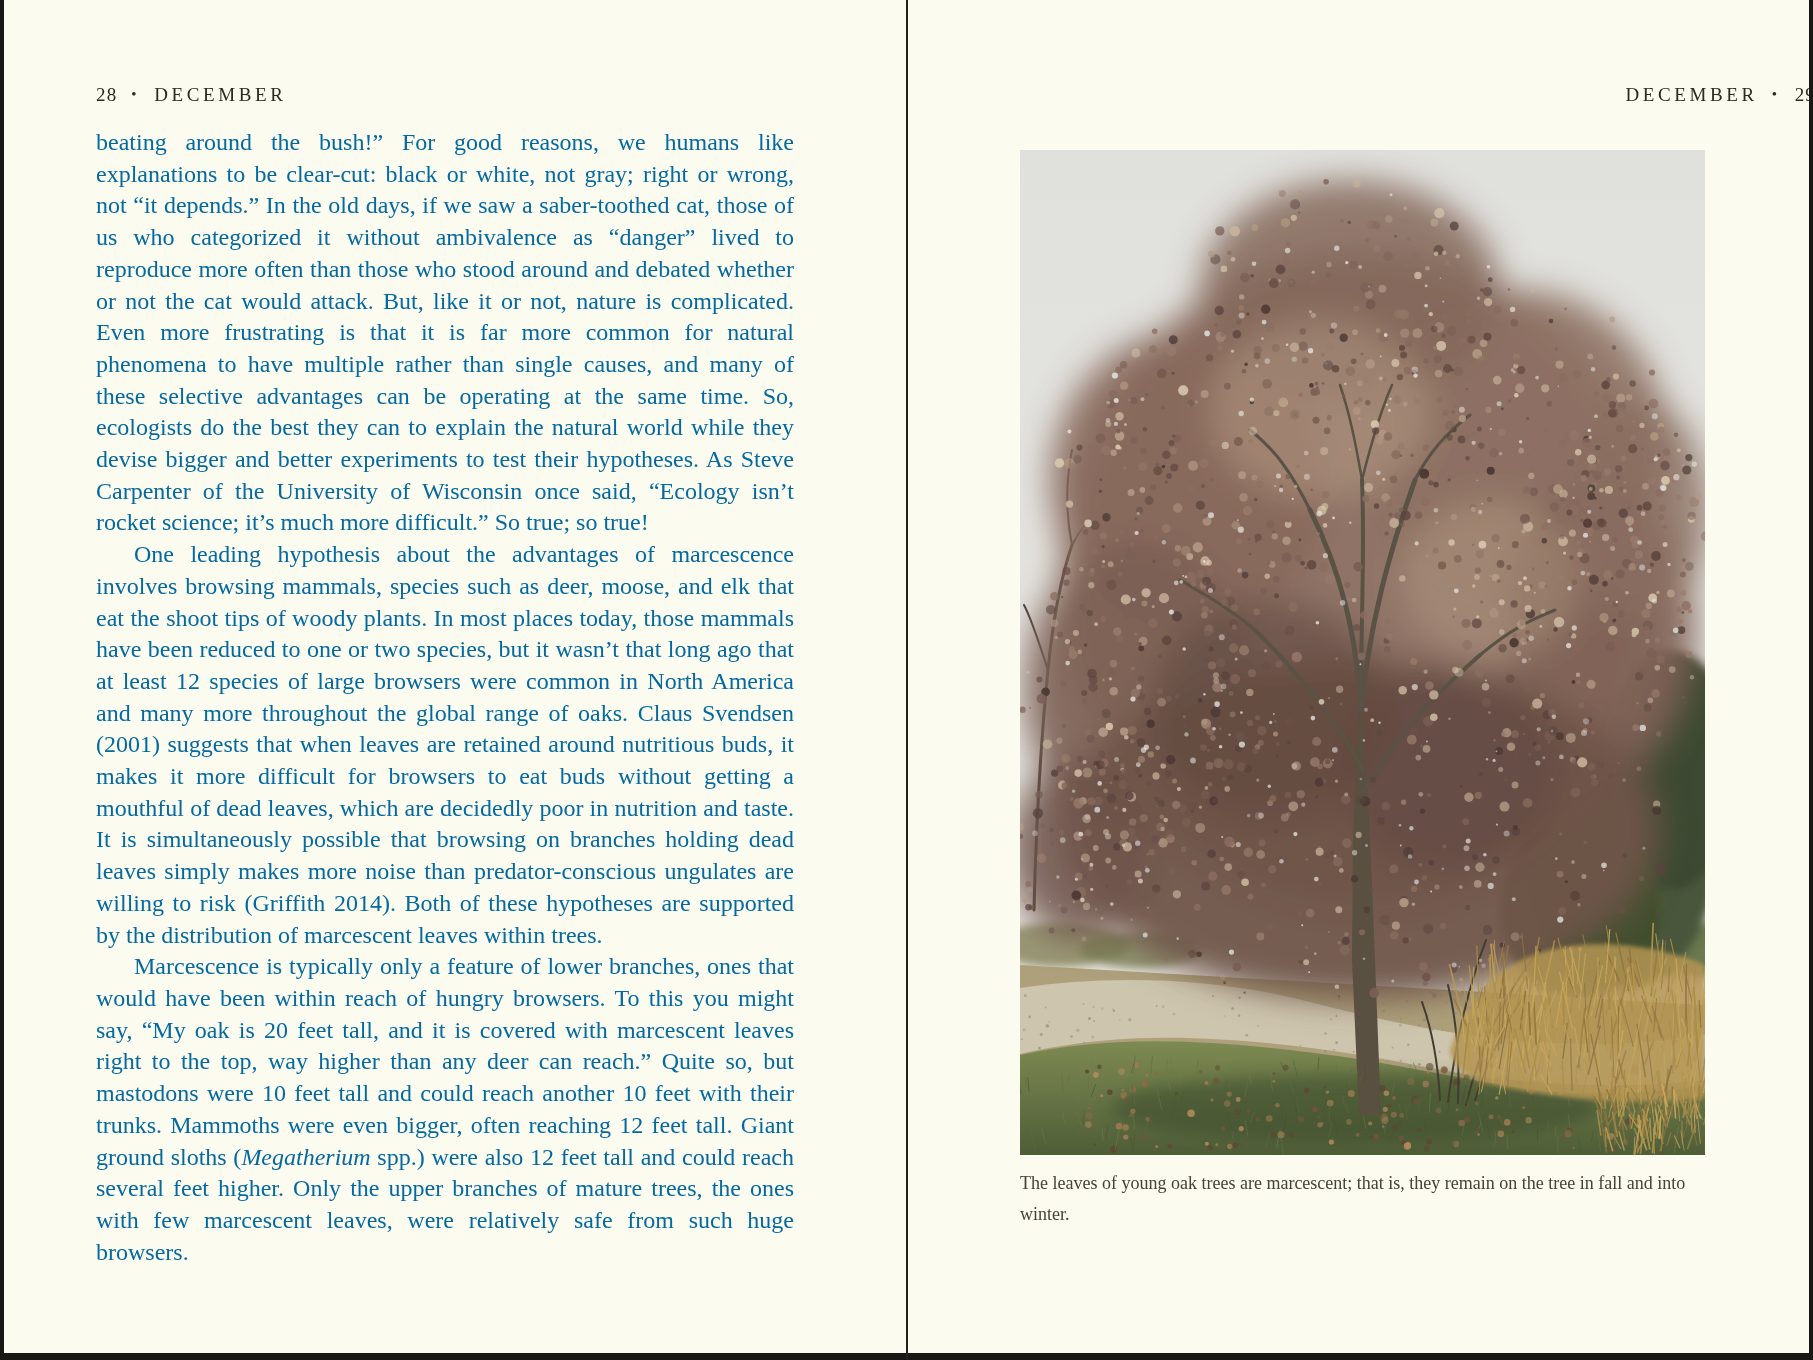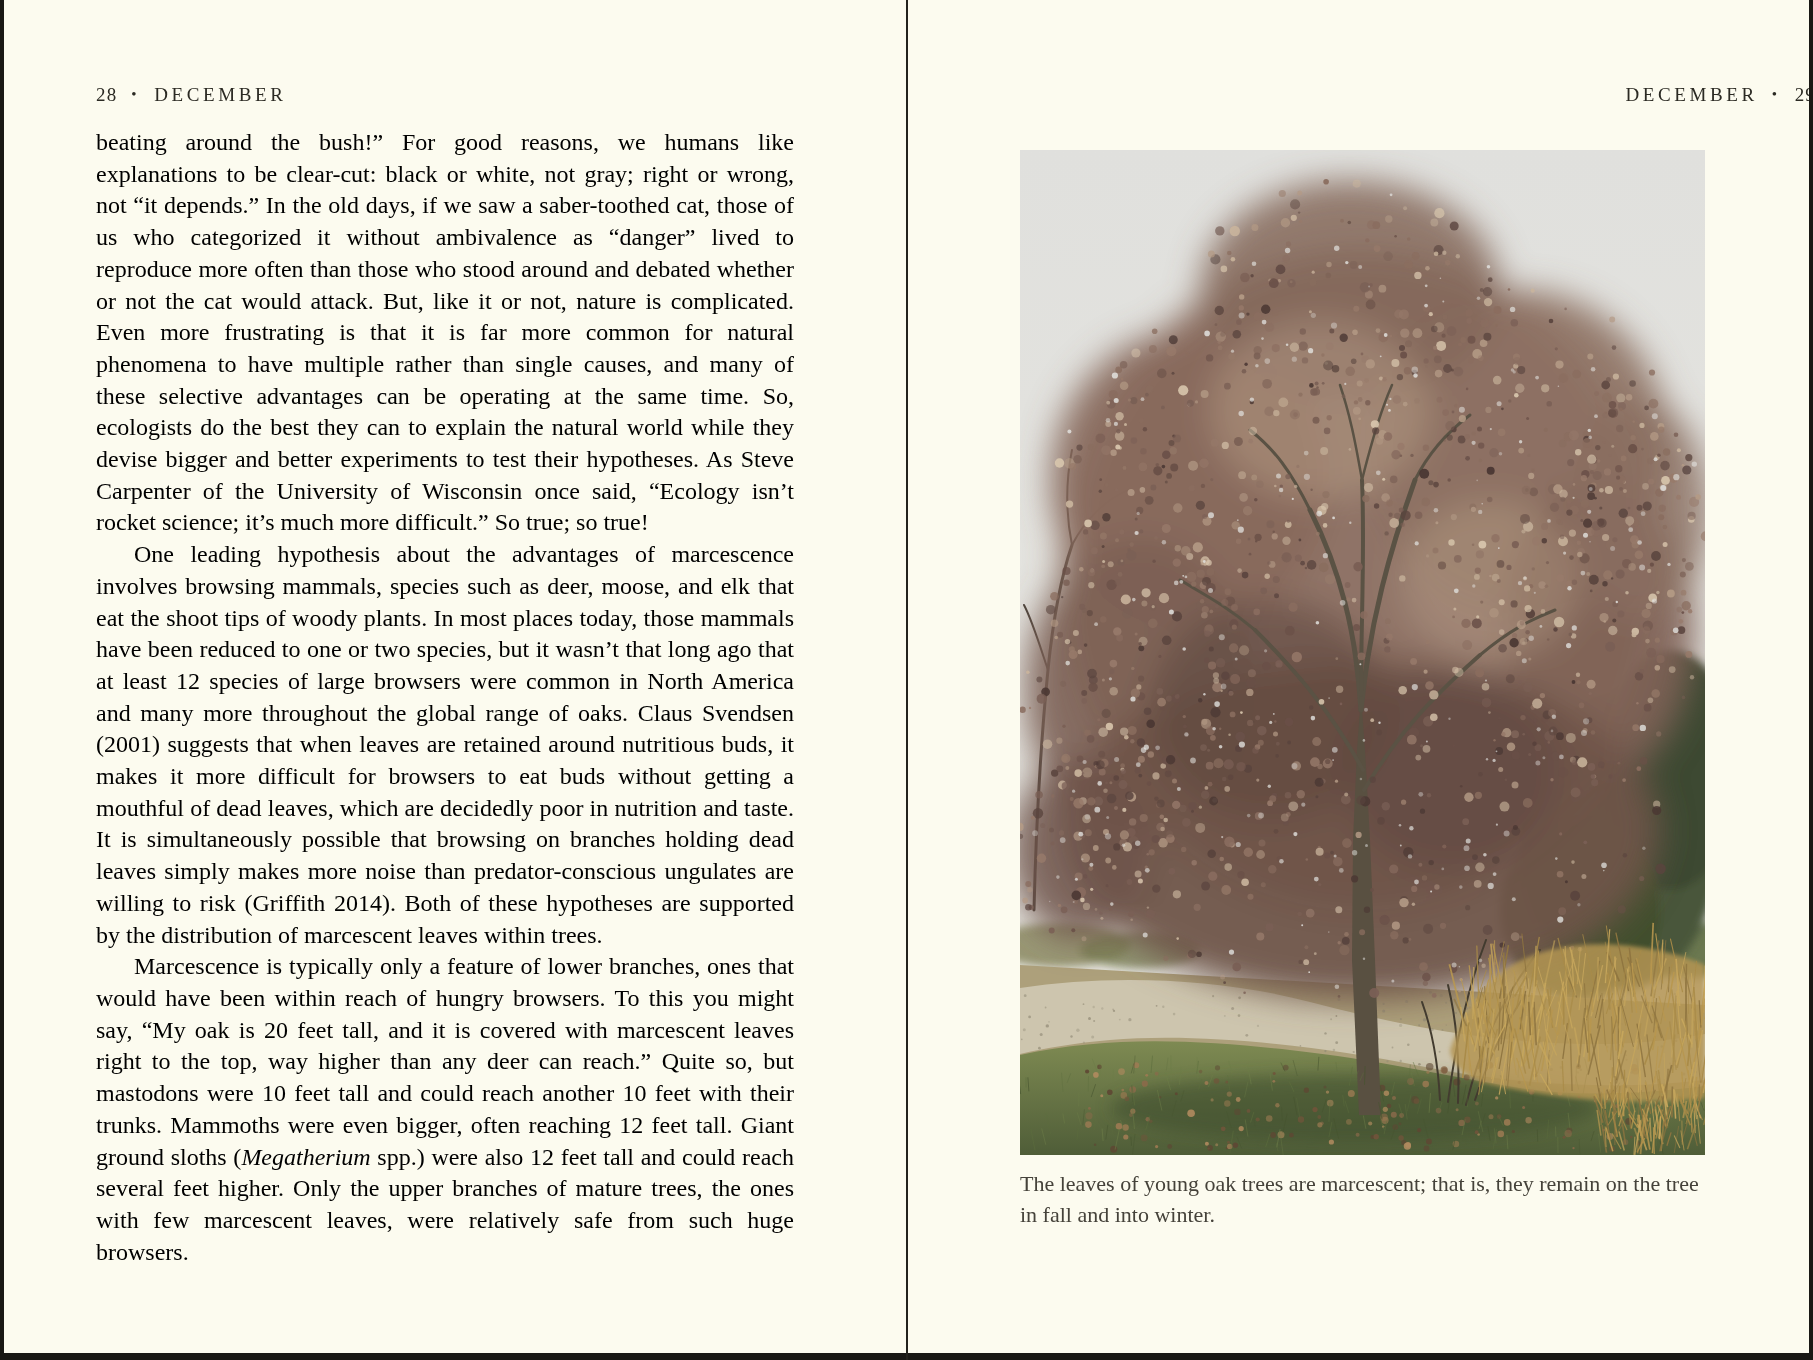--- a/index.html
+++ b/index.html
@@ -28,34 +28,34 @@
   }
   #head-left{left:96px;}
   #head-right{right:108px;text-align:right;}
   .running-head .folio{letter-spacing:.06em;}
   .running-head .sep{display:inline-block;margin:0 14px;font-size:15px;vertical-align:2px;}
 
   #body-text{
     position:absolute;left:96px;top:127px;width:698px;
     font-size:24px;line-height:31.7px;
     text-align:justify;
-    color:#000000;
+    color:#0369a1;
   }
   #body-text p{margin:0;}
   #body-text p.indent{text-indent:38px;}
 
   #photo-frame{
     position:absolute;left:112px;top:150px;width:685px;height:1005px;
     background:#e4e4e1;overflow:hidden;
   }
   #photo-frame svg{display:block;width:685px;height:1005px;}
 
   #photo-caption{
     position:absolute;left:112px;top:1168px;width:696px;
-    font-size:22px;line-height:31px;
+    font-size:18px;line-height:31px;
     color:#45423a;text-align:left;
   }
 </style>
 </head>
 <body>
 
 <div id="spread">
 
   <div class="page" id="page-left">
     <div class="running-head" id="head-left">

